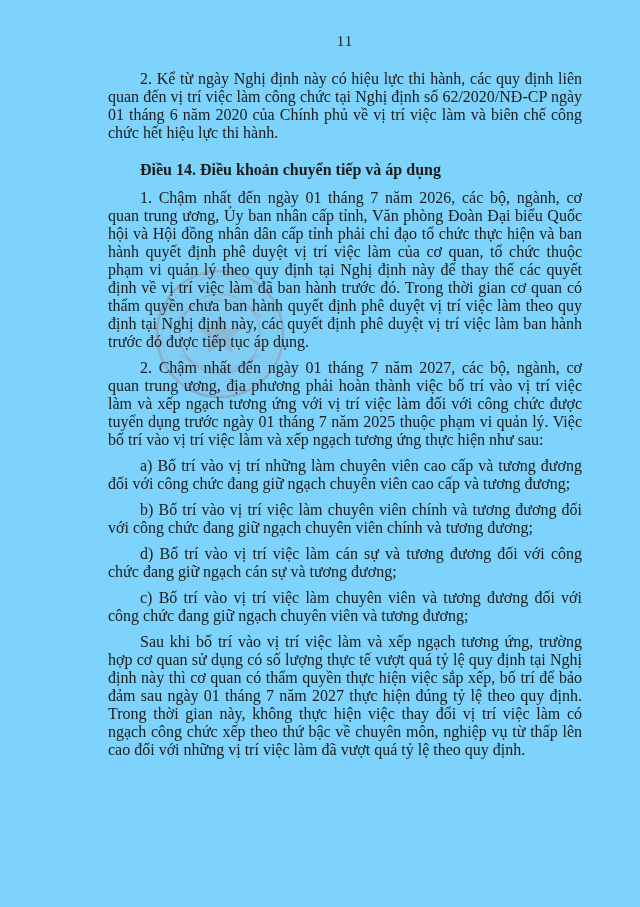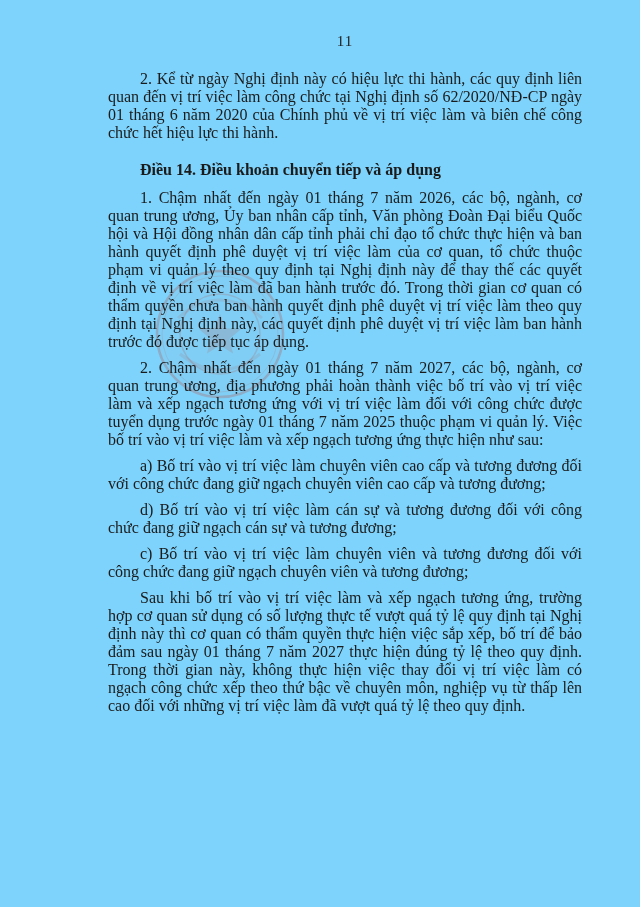--- a/index.html
+++ b/index.html
@@ -81,22 +81,23 @@
   <div class="content">
     <p>2. Kể từ ngày Nghị định này có hiệu lực thi hành, các quy định liên quan đến vị trí việc làm công chức tại Nghị định số 62/2020/NĐ-CP ngày 01 tháng 6 năm 2020 của Chính phủ về vị trí việc làm và biên chế công chức hết hiệu lực thi hành.</p>
 
 
     <h3>Điều 14. Điều khoản chuyển tiếp và áp dụng</h3>
 
     <p>1. Chậm nhất đến ngày 01 tháng 7 năm 2026, các bộ, ngành, cơ quan trung ương, Ủy ban nhân cấp tỉnh, Văn phòng Đoàn Đại biểu Quốc hội và Hội đồng nhân dân cấp tỉnh phải chỉ đạo tổ chức thực hiện và ban hành quyết định phê duyệt vị trí việc làm của cơ quan, tổ chức thuộc phạm vi quản lý theo quy định tại Nghị định này để thay thế các quyết định về vị trí việc làm đã ban hành trước đó. Trong thời gian cơ quan có thẩm quyền chưa ban hành quyết định phê duyệt vị trí việc làm theo quy định tại Nghị định này, các quyết định phê duyệt vị trí việc làm ban hành trước đó được tiếp tục áp dụng.</p>
 
     <p>2. Chậm nhất đến ngày 01 tháng 7 năm 2027, các bộ, ngành, cơ quan trung ương, địa phương phải hoàn thành việc bố trí vào vị trí việc làm và xếp ngạch tương ứng với vị trí việc làm đối với công chức được tuyển dụng trước ngày 01 tháng 7 năm 2025 thuộc phạm vi quản lý. Việc bố trí vào vị trí việc làm và xếp ngạch tương ứng thực hiện như sau:</p>
 
-    <p>a) Bố trí vào vị trí việc làm chuyên viên cao cấp và tương đương đối với công chức đang giữ ngạch chuyên viên cao cấp và tương đương;</p>
+    <p>a) Bố trí vào vị trí những làm chuyên viên cao cấp và tương đương đối với công chức đang giữ ngạch chuyên viên cao cấp và tương đương;</p>
 
+    <p>b) Bố trí vào vị trí việc làm chuyên viên chính và tương đương đối với công chức đang giữ ngạch chuyên viên chính và tương đương;</p>
 
     <p>d) Bố trí vào vị trí việc làm cán sự và tương đương đối với công chức đang giữ ngạch cán sự và tương đương;</p>
 
     <p>c) Bố trí vào vị trí việc làm chuyên viên và tương đương đối với công chức đang giữ ngạch chuyên viên và tương đương;</p>
 
 
     <p>Sau khi bố trí vào vị trí việc làm và xếp ngạch tương ứng, trường hợp cơ quan sử dụng có số lượng thực tế vượt quá tỷ lệ quy định tại Nghị định này thì cơ quan có thẩm quyền thực hiện việc sắp xếp, bố trí để bảo đảm sau ngày 01 tháng 7 năm 2027 thực hiện đúng tỷ lệ theo quy định. Trong thời gian này, không thực hiện việc thay đổi vị trí việc làm có ngạch công chức xếp theo thứ bậc về chuyên môn, nghiệp vụ từ thấp lên cao đối với những vị trí việc làm đã vượt quá tỷ lệ theo quy định.</p>
   </div>
 
 </div>

